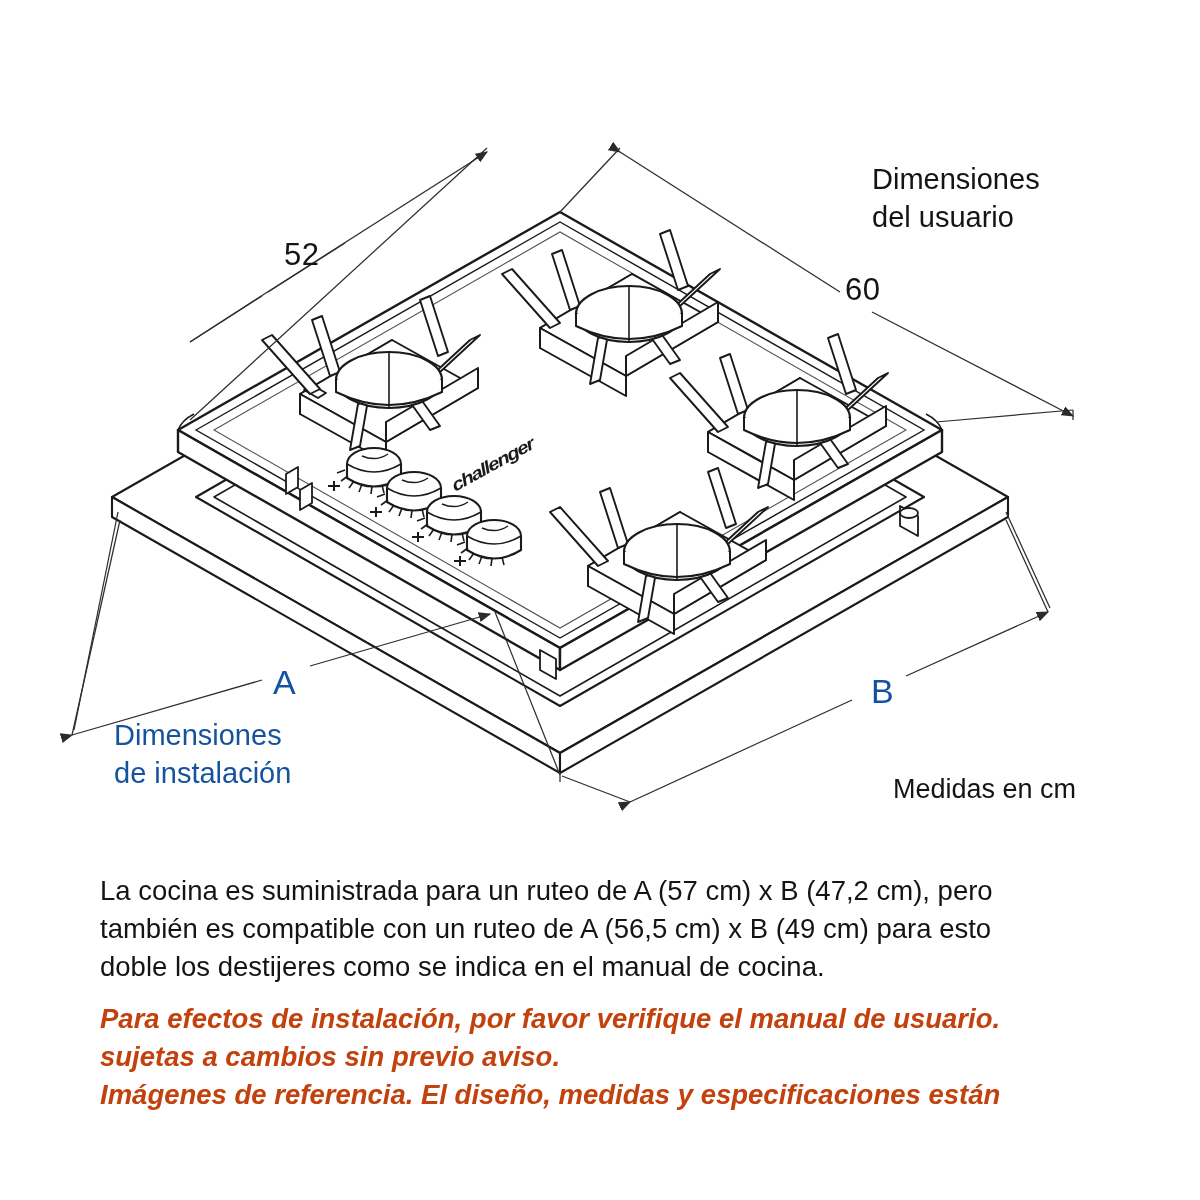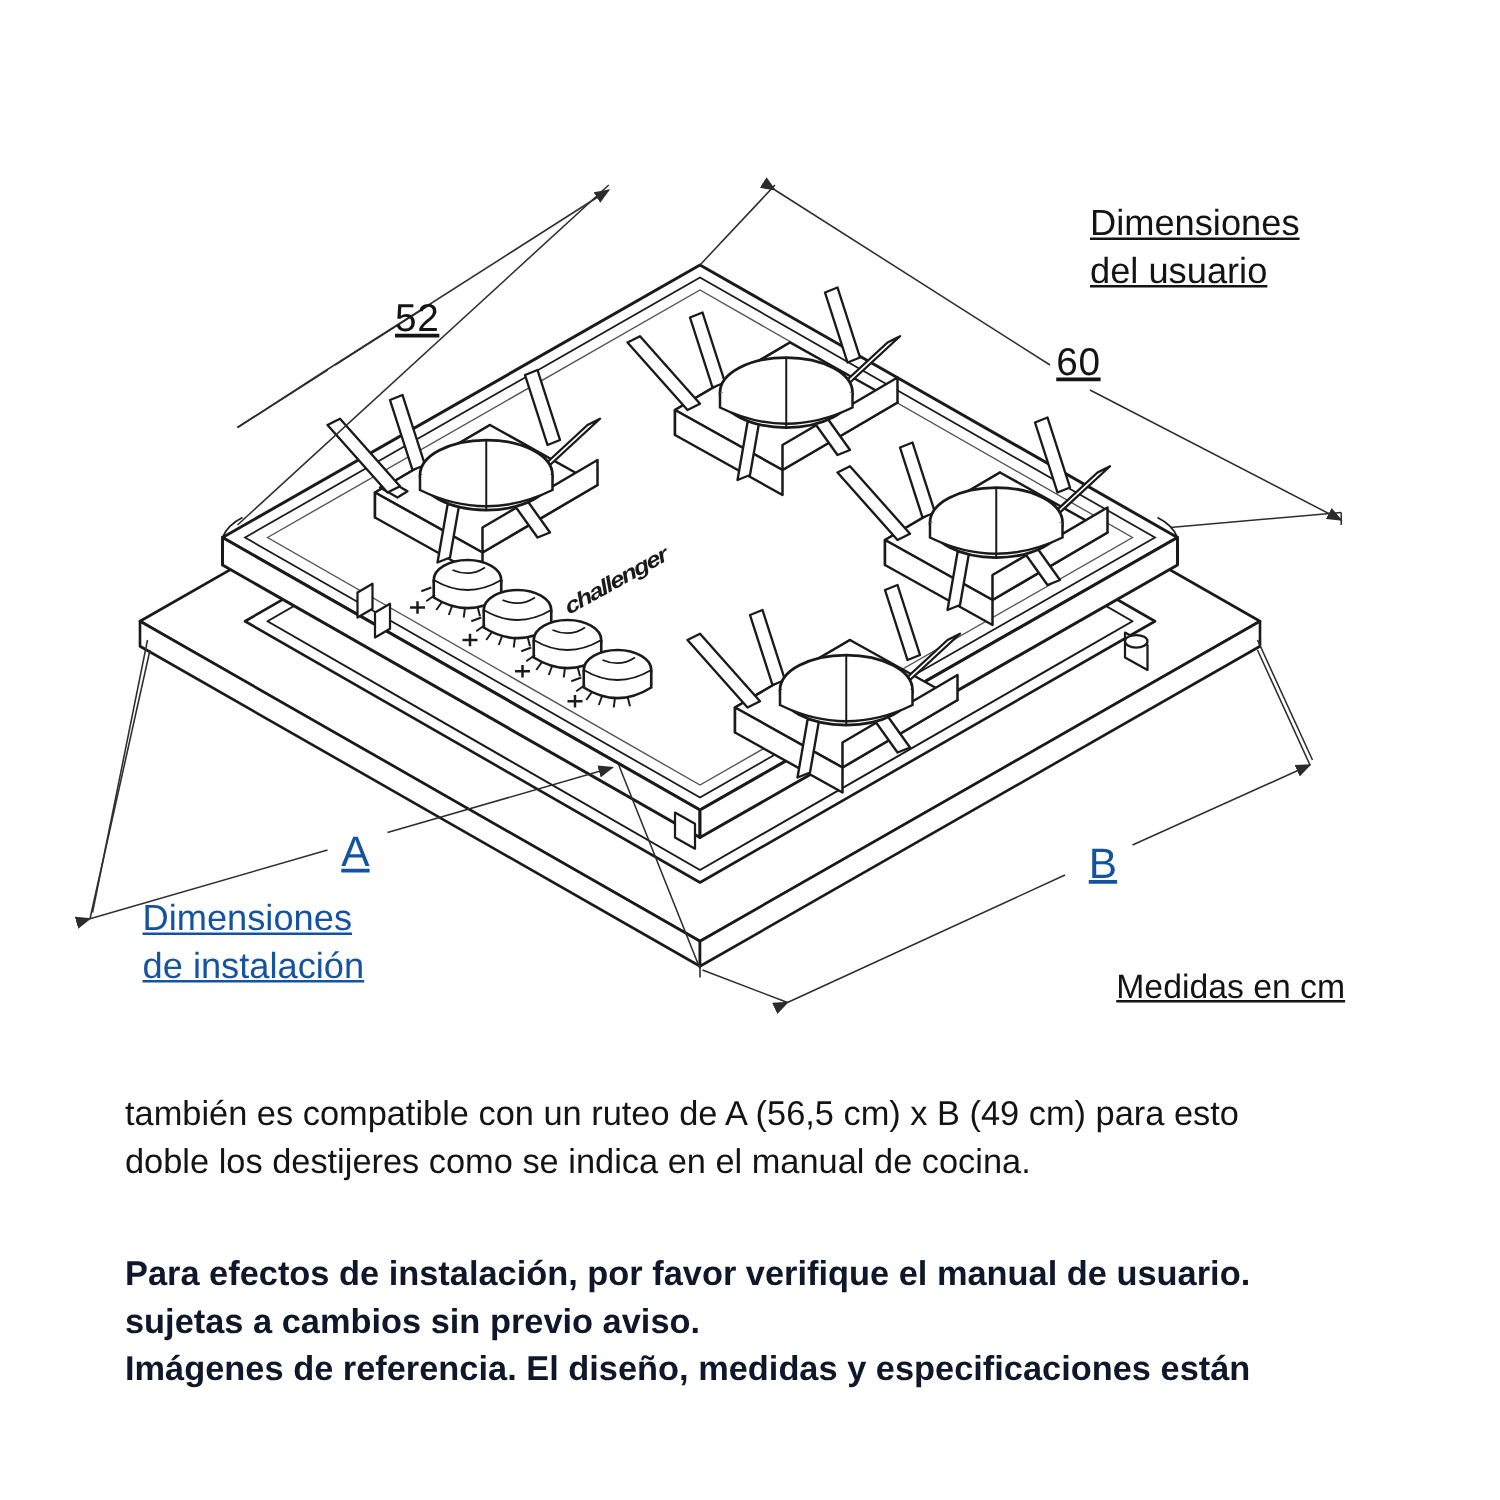--- a/index.html
+++ b/index.html
@@ -4,43 +4,43 @@
 <style>
   html,body{margin:0;padding:0;background:#ffffff;}
   body{
     width:1200px;height:1200px;position:relative;overflow:hidden;
     font-family:"Liberation Sans", sans-serif;
     color:#1a1a1a;
   }
   #stage{position:absolute;left:0;top:0;width:1200px;height:1200px;}
   svg#diagram{position:absolute;left:0;top:0;width:1200px;height:860px;display:block;}
 
-  .txt{position:absolute;white-space:pre;text-decoration:underline;}
+  .txt{position:absolute;white-space:pre;}
 
   .lbl-dim-num{font-size:31px;letter-spacing:0.5px;color:#141414;}
   .lbl-prod-title{font-size:29px;line-height:38px;color:#141414;}
   .lbl-inst-title{font-size:29px;line-height:38px;color:#15539e;}
   .lbl-ab{font-size:34px;color:#15539e;}
   .lbl-units{font-size:27px;color:#141414;}
 
   #prod-title{left:872px;top:160px;}
-  #dim-52{left:284px;top:237px;margin-left:32px;}
+  #dim-52{left:284px;top:237px;}
   #dim-60{left:845px;top:255px;margin-top:17px;}
   #lbl-A{left:273px;top:663px;}
   #lbl-B{left:871px;top:672px;}
   #inst-title{left:114px;top:716px;}
   #units{left:893px;top:774px;}
 
   #body-copy{
     position:absolute;left:100px;top:872px;width:1035px;
     font-size:27.5px;line-height:38px;color:#141414;
   }
   #notice-copy{
     position:absolute;left:100px;top:1000px;width:1035px;
-    font-size:27.5px;line-height:38px;color:#0f172a;font-weight:bold;
+    font-size:27.5px;line-height:38px;color:#c2410c;font-weight:bold;font-style:italic;
   }
   #body-copy p,#notice-copy p{margin:0;}
 </style>
 </head>
 <body>
 
 <div id="stage">
 
   <svg id="diagram" viewBox="0 0 1200 860">
     <defs>
@@ -315,20 +315,21 @@
 
   <div class="txt lbl-ab" id="lbl-A">A</div>
 
   <div class="txt lbl-ab" id="lbl-B">B</div>
 
   <div class="txt lbl-inst-title" id="inst-title"><span>Dimensiones</span><br><span>de instalación</span></div>
 
   <div class="txt lbl-units" id="units">Medidas en cm</div>
 
   <div id="body-copy">
+    <p>La cocina es suministrada para un ruteo de A (57 cm) x B (47,2 cm), pero</p>
     <p>también es compatible con un ruteo de A (56,5 cm) x B (49 cm) para esto</p>
     <p>doble los destijeres como se indica en el manual de cocina.</p>
   </div>
 
   <div id="notice-copy">
     <p>Para efectos de instalación, por favor verifique el manual de usuario.</p>
     <p>sujetas a cambios sin previo aviso.</p>
     <p>Imágenes de referencia. El diseño, medidas y especificaciones están</p>
   </div>
 

